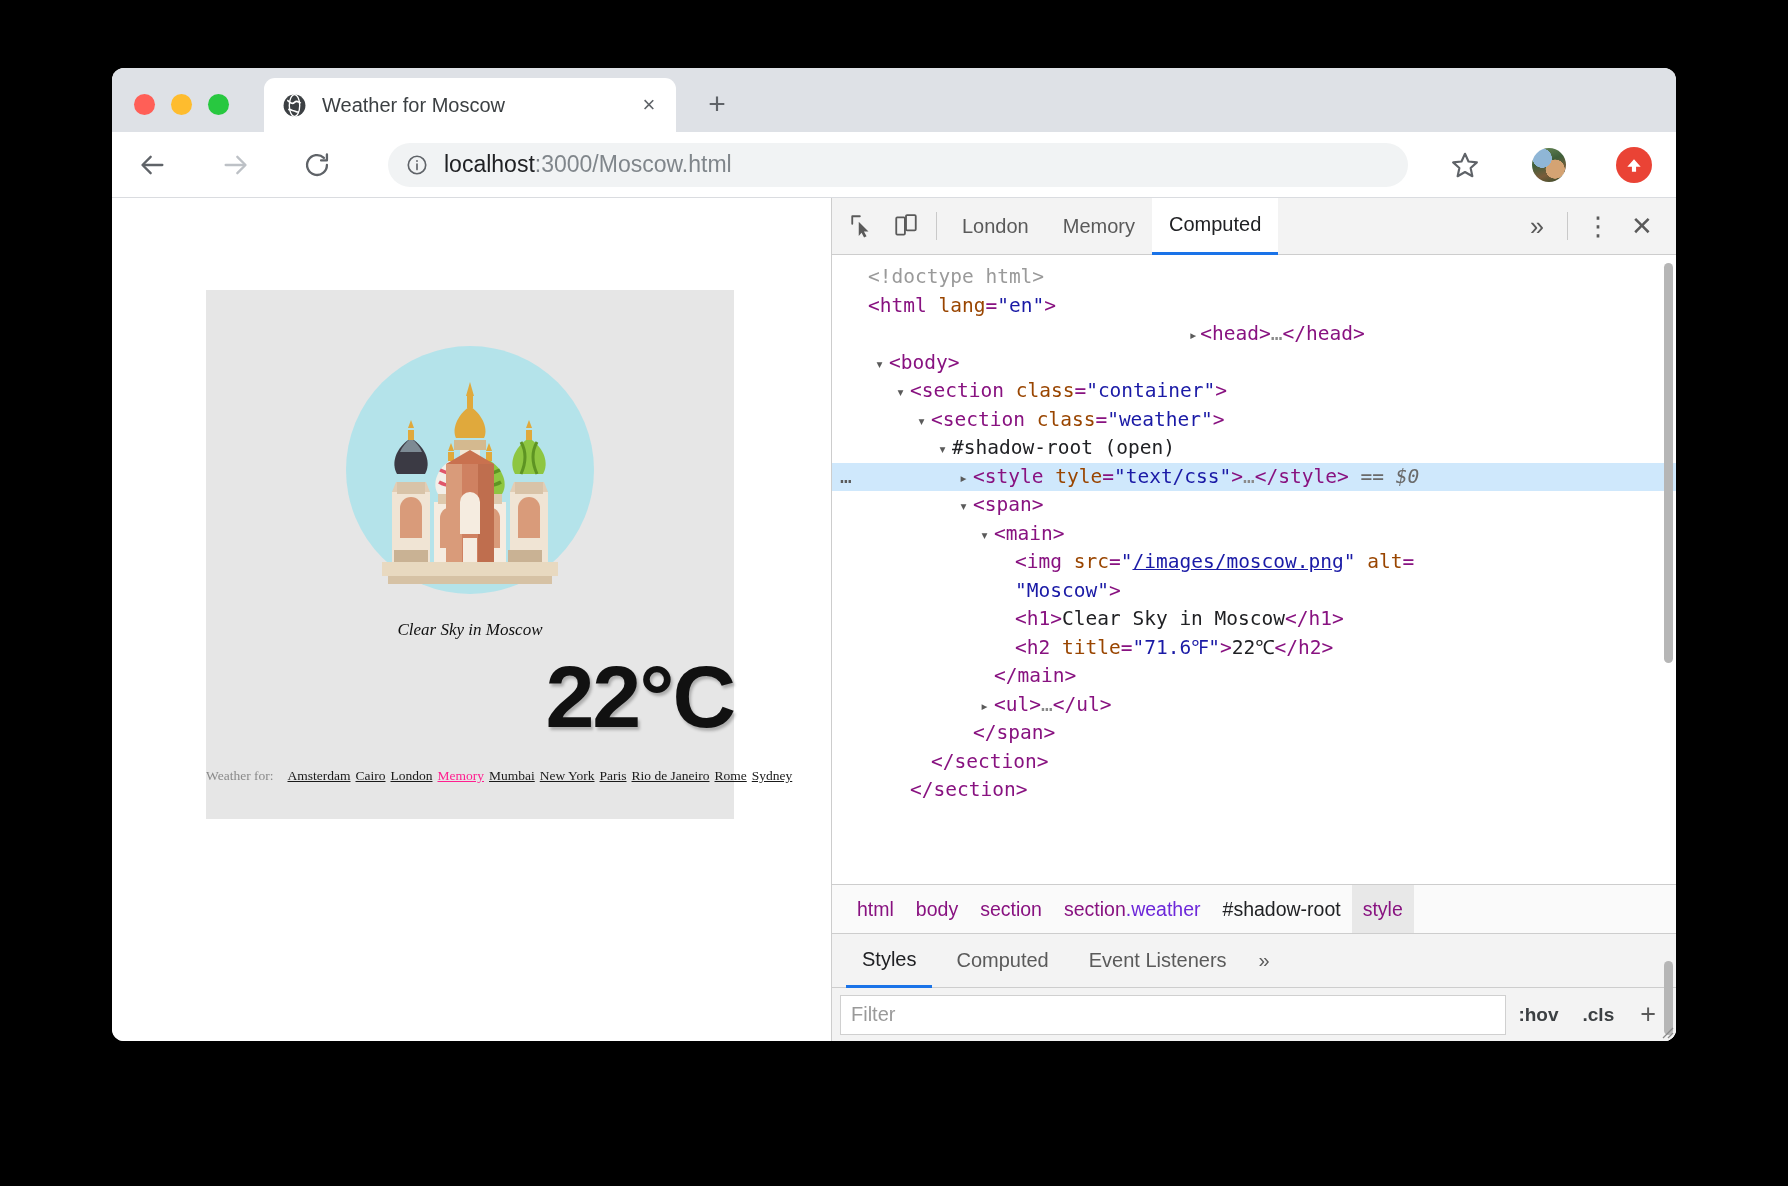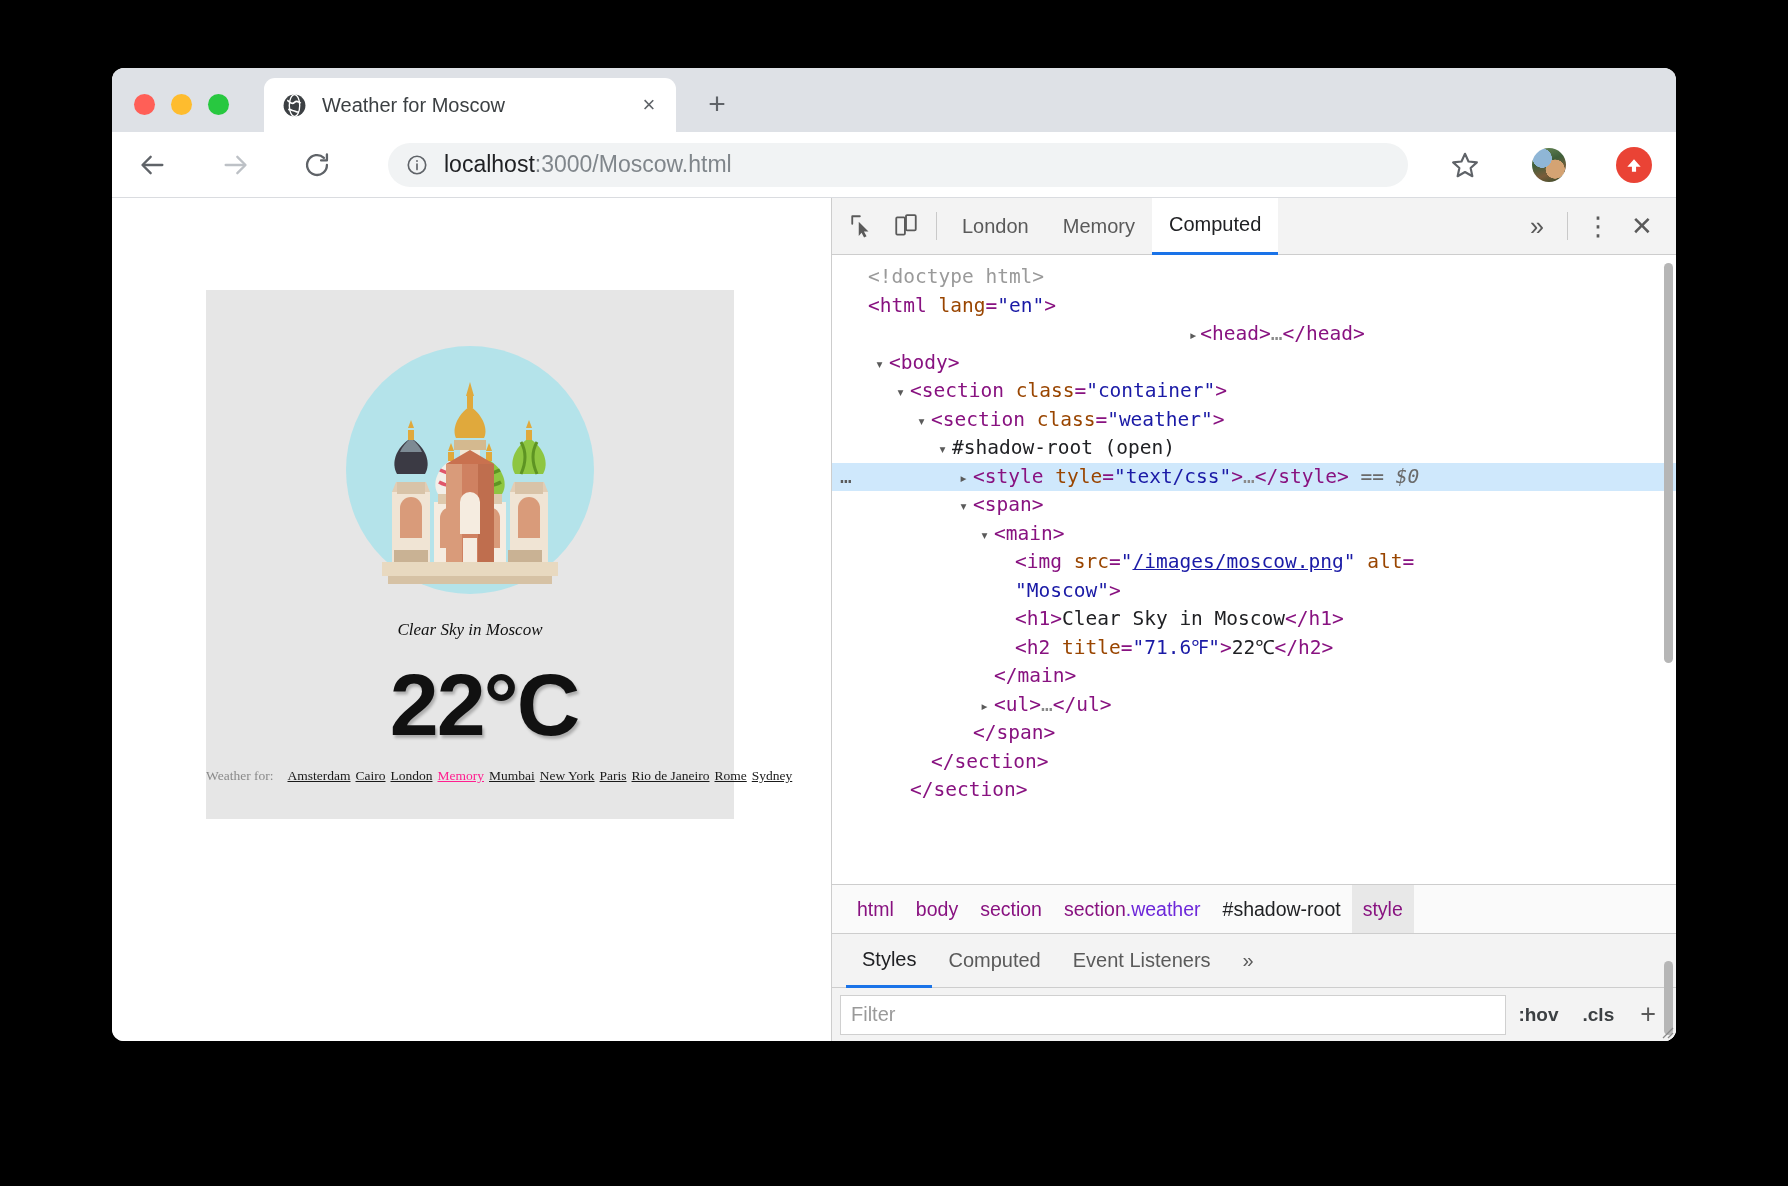--- a/index.html
+++ b/index.html
@@ -163,22 +163,22 @@
     position: absolute;
     left: 0; right: 0; top: 330px;
     text-align: center;
     font-family: "Liberation Serif", serif;
     font-style: italic;
     font-size: 17px;
     color: #111;
   }
   #weather-temp {
     position: absolute;
-    left: 0; right: 0; top: 364px;
-    text-align: center;
+    left: 0; right: 0; top: 356px;
+    text-align: right;
     font-size: 88px;
     font-weight: bold;
     color: #111;
     letter-spacing: -2px;
     text-shadow: 2px 3px 3px rgba(0,0,0,.25);
     margin-left: 28px;
   }
   #city-links {
     position: absolute;
     left: 0; right: 0; top: 478px;
@@ -576,21 +576,21 @@
           <div class="crumb"><span>section</span></div>
           <div class="crumb"><span>section</span><span class="cls">.weather</span></div>
           <div class="crumb shadow"><span>#shadow-root</span></div>
           <div class="crumb last">
             <span>style</span>
           </div>
         </div>
 
       <div id="styles-pane">
         <div id="styles-tabs">
-          <div id="styles-tabs-slot" style="display:flex;">
+          <div id="styles-tabs-slot" style="display:flex;gap:8px;">
               <div class="st-tab active">Styles</div>
               <div class="st-tab">Computed</div>
               <div class="st-tab">Event Listeners</div>
             </div>
           <div class="st-tab">»</div>
         </div>
         <div id="filter-row">
           <div id="filter-input">Filter</div>
           <div class="filter-btn">:hov</div>
           <div class="filter-btn">.cls</div>

